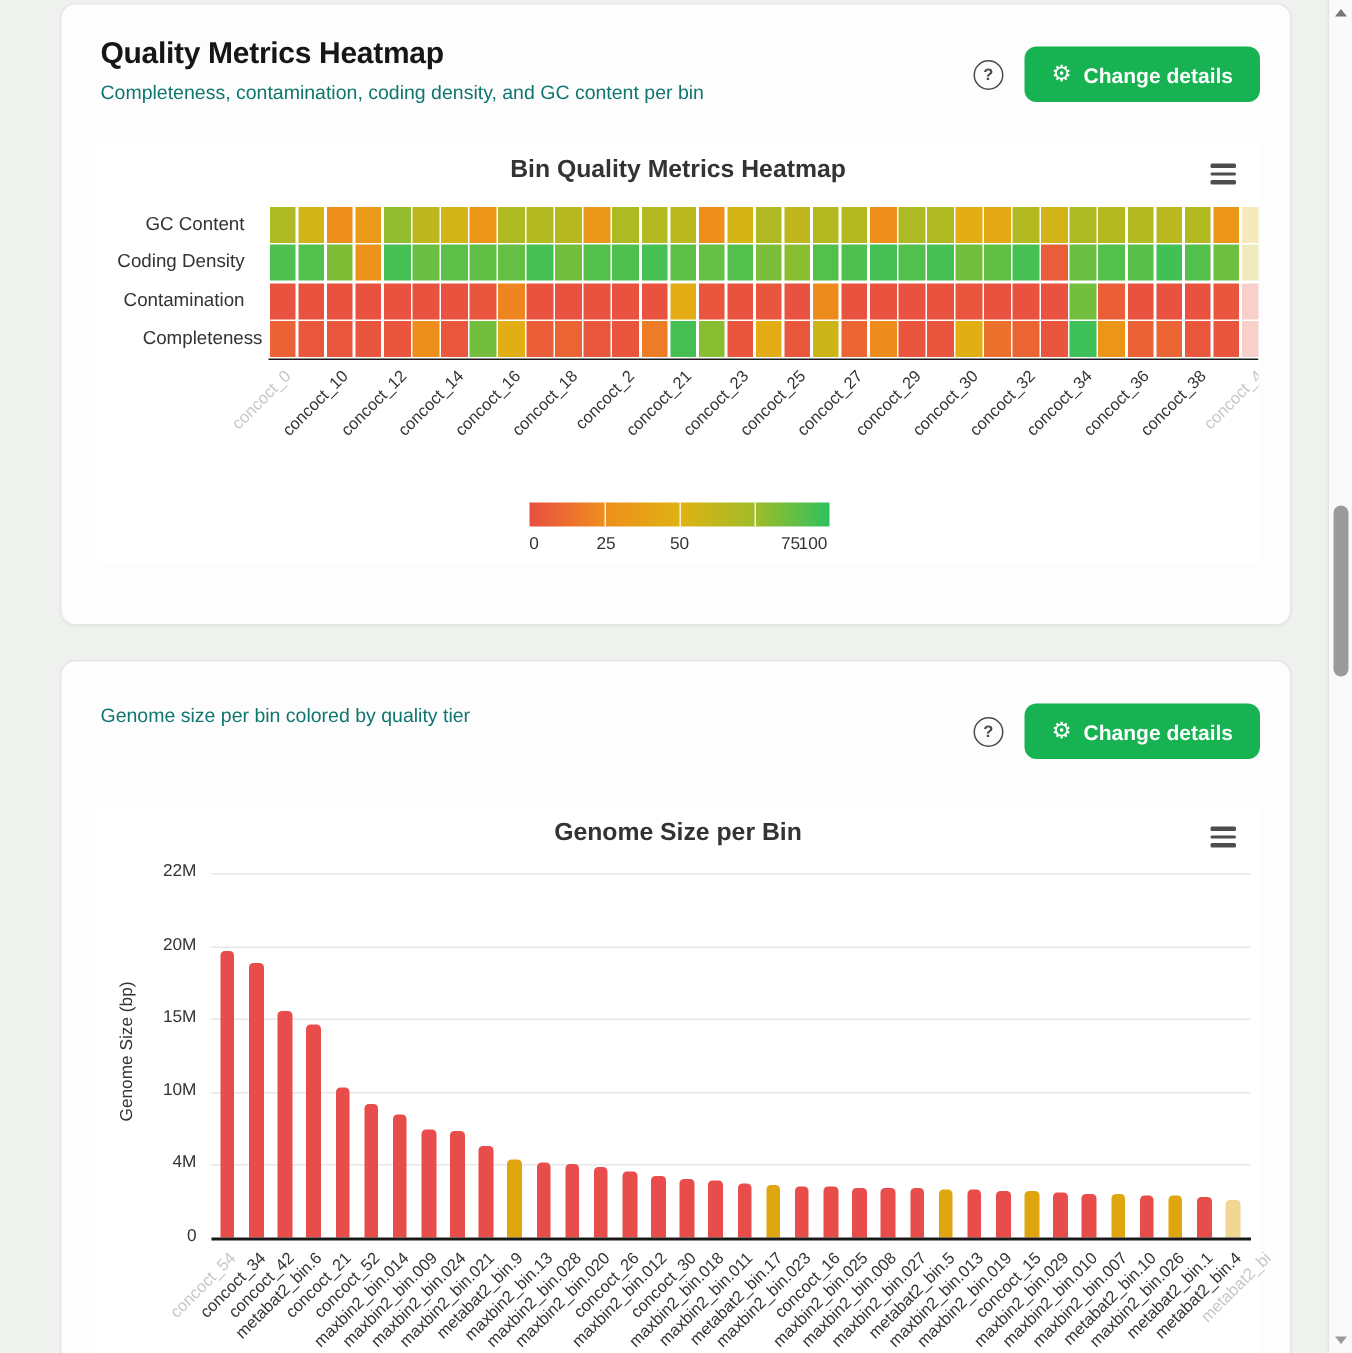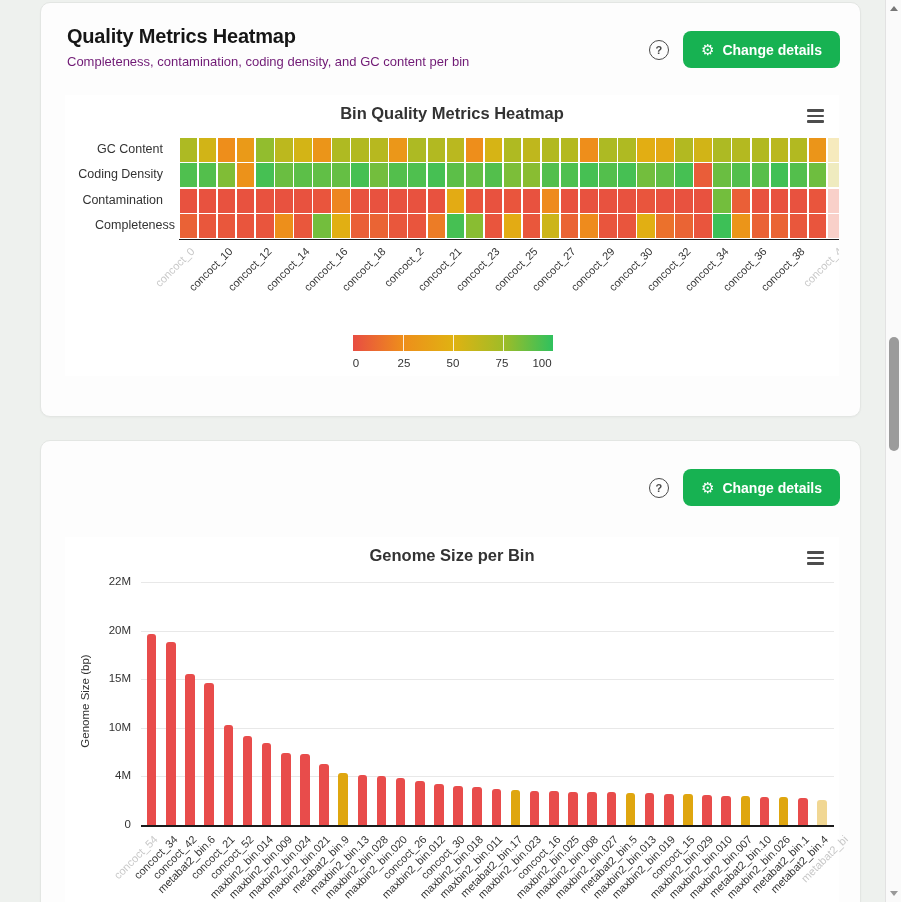--- a/index.html
+++ b/index.html
@@ -9,21 +9,21 @@
   }
   .card{
     position:absolute;left:40px;width:821px;background:#fdfdfd;
     border:1px solid #e3e6e3;border-radius:10px;box-sizing:border-box;
     box-shadow:0 1px 2px rgba(0,0,0,.03);
   }
   #card1{top:2px;height:415px;}
   #card2{top:440px;height:560px;}
   .card-header{position:absolute;left:26px;right:20px;top:22px;display:flex;justify-content:space-between;align-items:flex-start;}
   .card-title{font-size:20px;font-weight:700;color:#161616;margin:0;letter-spacing:-.2px;}
-  .card-subtitle{font-size:13px;color:#701a75;margin:6px 0 0 0;}
+  .card-subtitle{font-size:13px;color:#0f766e;margin:6px 0 0 0;}
   .header-right{display:flex;align-items:center;gap:14px;margin-top:6px;}
   .help-circle{
     width:18px;height:18px;border:1.5px solid #4a4a4a;border-radius:50%;
     display:flex;align-items:center;justify-content:center;
     font-size:11px;color:#4a4a4a;font-weight:700;flex:0 0 auto;
   }
   .btn{
     display:flex;align-items:center;gap:8px;border:none;cursor:pointer;
     background:#17b252;color:#fff;font-family:"Liberation Sans",sans-serif;
     font-size:14px;font-weight:700;height:37px;padding:0 18px;border-radius:8px;
@@ -253,30 +253,31 @@
       </div>
     <div id="hmLegend">
         <div class="legend-bar" style="left: 288px; top: 240px; width: 200px; background: linear-gradient(to right, rgb(232, 77, 66) 0%, rgb(238, 142, 27) 25%, rgb(224, 178, 18) 50%, rgb(160, 188, 39) 75%, rgb(47, 193, 94) 100%);">
           <div class="legend-tick" style="left: 50px;"></div>
           <div class="legend-tick" style="left: 100px;"></div>
           <div class="legend-tick" style="left: 150px;"></div>
         </div>
         <div class="legend-lab" style="left: 291px; top: 262px;">0</div>
         <div class="legend-lab" style="left: 339px; top: 262px;">25</div>
         <div class="legend-lab" style="left: 388px; top: 262px;">50</div>
-        <div class="legend-lab" style="left: 437px; top: 262px;">75</div>
+        <div class="legend-lab" style="left: 462px; top: 262px;">75</div>
         <div class="legend-lab" style="left: 477px; top: 262px;">100</div>
       </div>
 
   </div>
 </div>
 
 <div class="card" id="card2">
   <div class="card-header">
     <div>
+      <p class="card-subtitle">Genome size per bin colored by quality tier</p>
     </div>
     <div class="header-right">
       <div class="help-circle">?</div>
       <button class="btn">
         <span class="gear">⚙</span>
         <span>Change details</span>
       </button>
     </div>
   </div>
 

